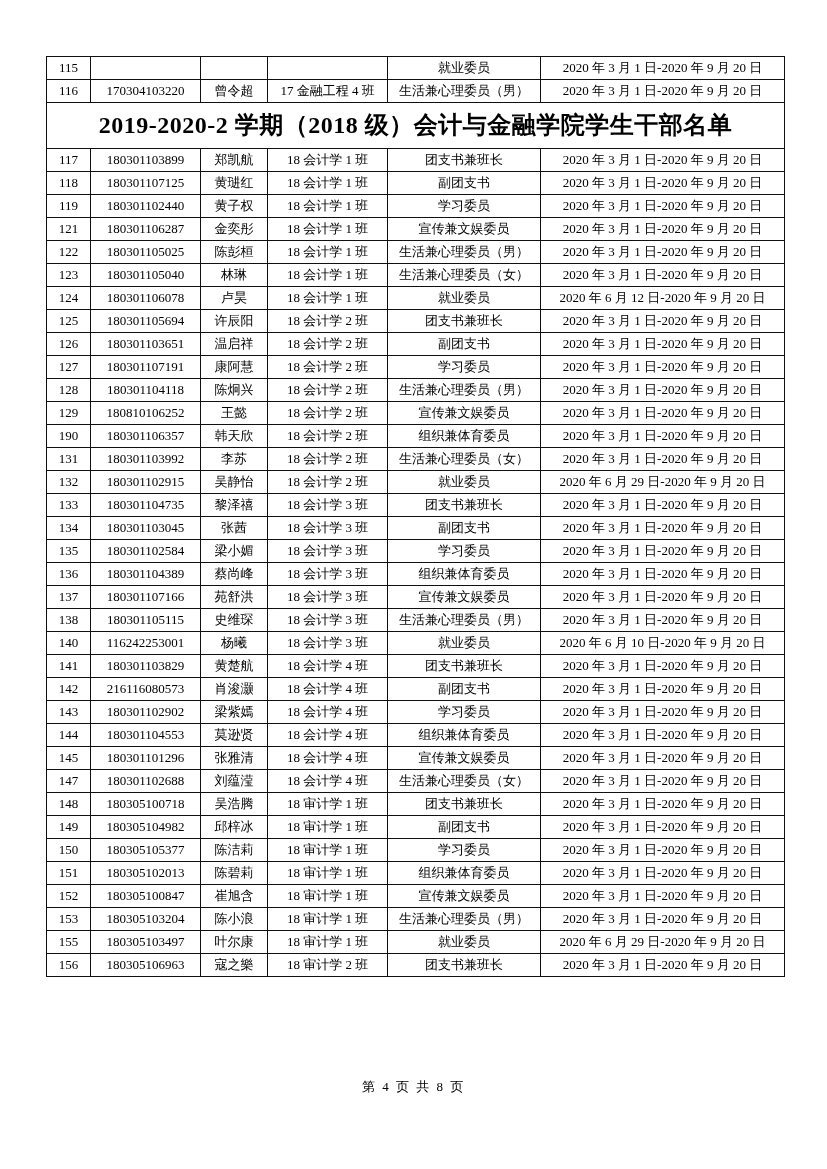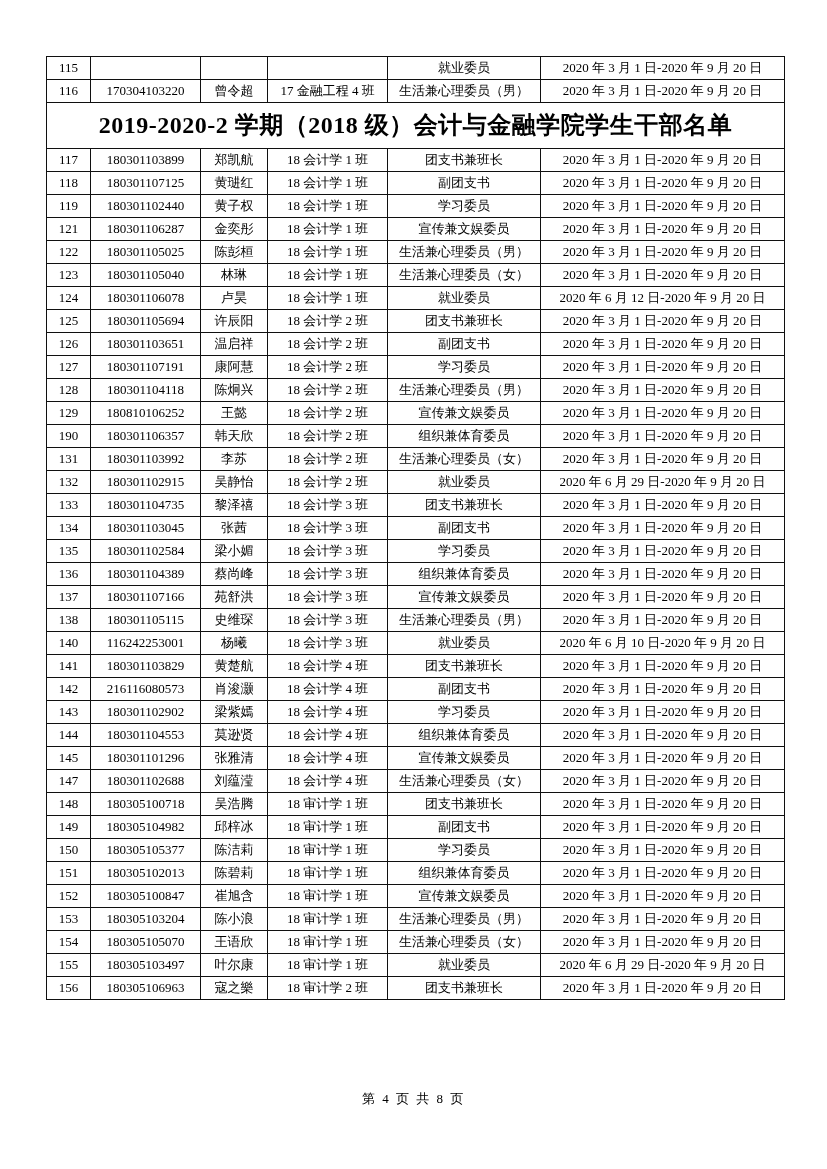--- a/index.html
+++ b/index.html
@@ -43,21 +43,20 @@
     white-space: nowrap;
   }
   .page-footer {
     position: absolute;
     left: 0;
     top: 1078px;
     width: 100%;
     text-align: center;
     font-size: 13px;
     letter-spacing: 2px;
-    margin-top: 12px;
   }
 </style>
 </head>
 <body>
 
 <div class="page">
   <table class="roster">
     <colgroup>
       <col style="width:44px">
       <col style="width:110px">
@@ -356,28 +355,20 @@
         </tr>
         <tr>
           <td>153</td>
           <td>180305103204</td>
           <td>陈小浪</td>
           <td>18 审计学 1 班</td>
           <td>生活兼心理委员（男）</td>
           <td>2020 年 3 月 1 日-2020 年 9 月 20 日</td>
         </tr>
         <tr>
-          <td>154</td>
-          <td>180305105070</td>
-          <td>王语欣</td>
-          <td>18 审计学 1 班</td>
-          <td>生活兼心理委员（女）</td>
-          <td>2020 年 3 月 1 日-2020 年 9 月 20 日</td>
-        </tr>
-        <tr>
           <td>155</td>
           <td>180305103497</td>
           <td>叶尔康</td>
           <td>18 审计学 1 班</td>
           <td>就业委员</td>
           <td>2020 年 6 月 29 日-2020 年 9 月 20 日</td>
         </tr>
         <tr>
           <td>156</td>
           <td>180305106963</td>

